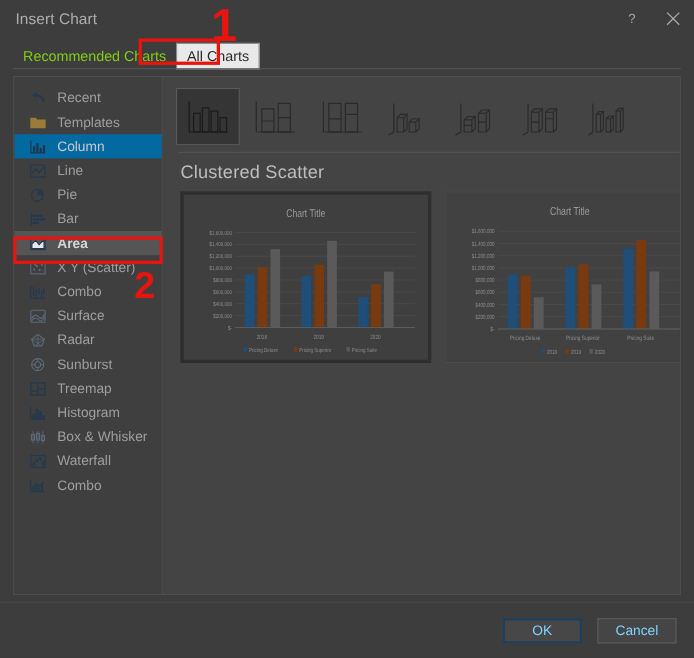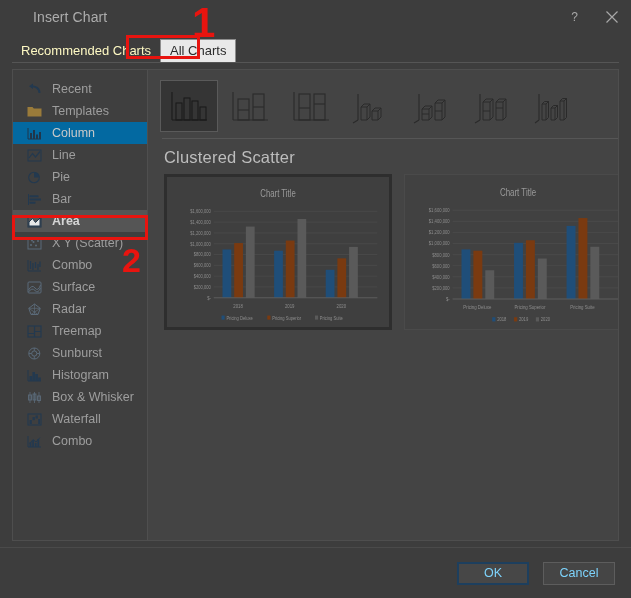--- a/index.html
+++ b/index.html
@@ -16,21 +16,20 @@
     display:flex;flex-direction:column;
     box-sizing:border-box;
   }
 
   
   .titlebar{
     height:33px;flex:0 0 33px;
     display:flex;align-items:center;
     background:#3d3d3d;
     position:relative;
-    margin-left:19px;
   }
   .title-text{
     margin-left:14px;
     font-size:14px;color:#adadad;
     letter-spacing:.1px;
   }
   .title-btns{margin-left:auto;display:flex;align-items:center;height:33px;}
   .tbtn{
     width:38px;height:33px;display:flex;align-items:center;justify-content:center;
     color:#a8a8a8;font-size:15px;
@@ -39,21 +38,21 @@
 
   
   .tabstrip{
     height:30px;flex:0 0 30px;
     display:flex;align-items:flex-end;
     padding-left:12px;
     position:relative;
     background:#3d3d3d;
   }
   .tab{
-    font-size:13px;color:#fef9c3;
+    font-size:13px;color:#84cc16;
     padding:3px 9px 5px 9px;
     position:relative;
   }
   .tab.sel{
     background:#e9e9e9;color:#2b2b2b;
     border:1px solid #8d8d8d;border-bottom:none;
     padding:3px 9px 5px 9px;
   }
   .tabs-underline{
     position:absolute;left:12px;right:12px;bottom:0;height:1px;background:#555;
@@ -301,36 +300,36 @@
               <path d="M7.5 1 L13.2 5.3 L11 11.5 H4 L1.8 5.3 Z" fill="none" stroke="#5b6b7a" stroke-width="1"></path>
               <path d="M7.5 1 L7.5 11.5 M1.8 5.3 L13.2 5.3 M4 11.5 L13.2 5.3 M11 11.5 L1.8 5.3" stroke="#5b6b7a" stroke-width=".7"></path>
             </svg>
         </span>
         <span>Radar</span>
       </div>
 
       <div class="srow">
         <span class="ico">
           <svg width="15" height="13" viewBox="0 0 15 13">
-              <rect x="1" y="1" width="13" height="11" fill="none" stroke="#23394f" stroke-width="1.2"></rect>
-              <path d="M7.5 1 V12 M7.5 6.5 H14 M1 8.5 H7.5" stroke="#23394f" stroke-width="1.2"></path>
-            </svg>
-        </span>
-        <span>Treemap</span>
-      </div>
-
-      <div class="srow">
-        <span class="ico">
-          <svg width="15" height="13" viewBox="0 0 15 13">
               <circle cx="7.3" cy="6.5" r="5.5" fill="none" stroke="#5b6b7a" stroke-width="1"></circle>
               <circle cx="7.3" cy="6.5" r="2.6" fill="none" stroke="#5b6b7a" stroke-width="1"></circle>
               <path d="M7.3 1 V3.9 M7.3 9.1 V12 M1.8 6.5 H4.7 M9.9 6.5 H12.8" stroke="#5b6b7a" stroke-width=".9"></path>
             </svg>
         </span>
         <span>Sunburst</span>
+      </div>
+
+      <div class="srow">
+        <span class="ico">
+          <svg width="15" height="13" viewBox="0 0 15 13">
+              <rect x="1" y="1" width="13" height="11" fill="none" stroke="#23394f" stroke-width="1.2"></rect>
+              <path d="M7.5 1 V12 M7.5 6.5 H14 M1 8.5 H7.5" stroke="#23394f" stroke-width="1.2"></path>
+            </svg>
+        </span>
+        <span>Treemap</span>
       </div>
 
       <div class="srow">
         <span class="ico">
           <svg width="15" height="13" viewBox="0 0 15 13">
               <path d="M1 12 V1 M1 12 H14" stroke="#23394f" stroke-width="1"></path>
               <rect x="2.5" y="7" width="2.6" height="5" fill="#23394f"></rect>
               <rect x="5.4" y="3" width="2.6" height="9" fill="#23394f"></rect>
               <rect x="8.3" y="5" width="2.6" height="7" fill="#23394f"></rect>
               <rect x="11.2" y="8.5" width="2.6" height="3.5" fill="#23394f"></rect>

